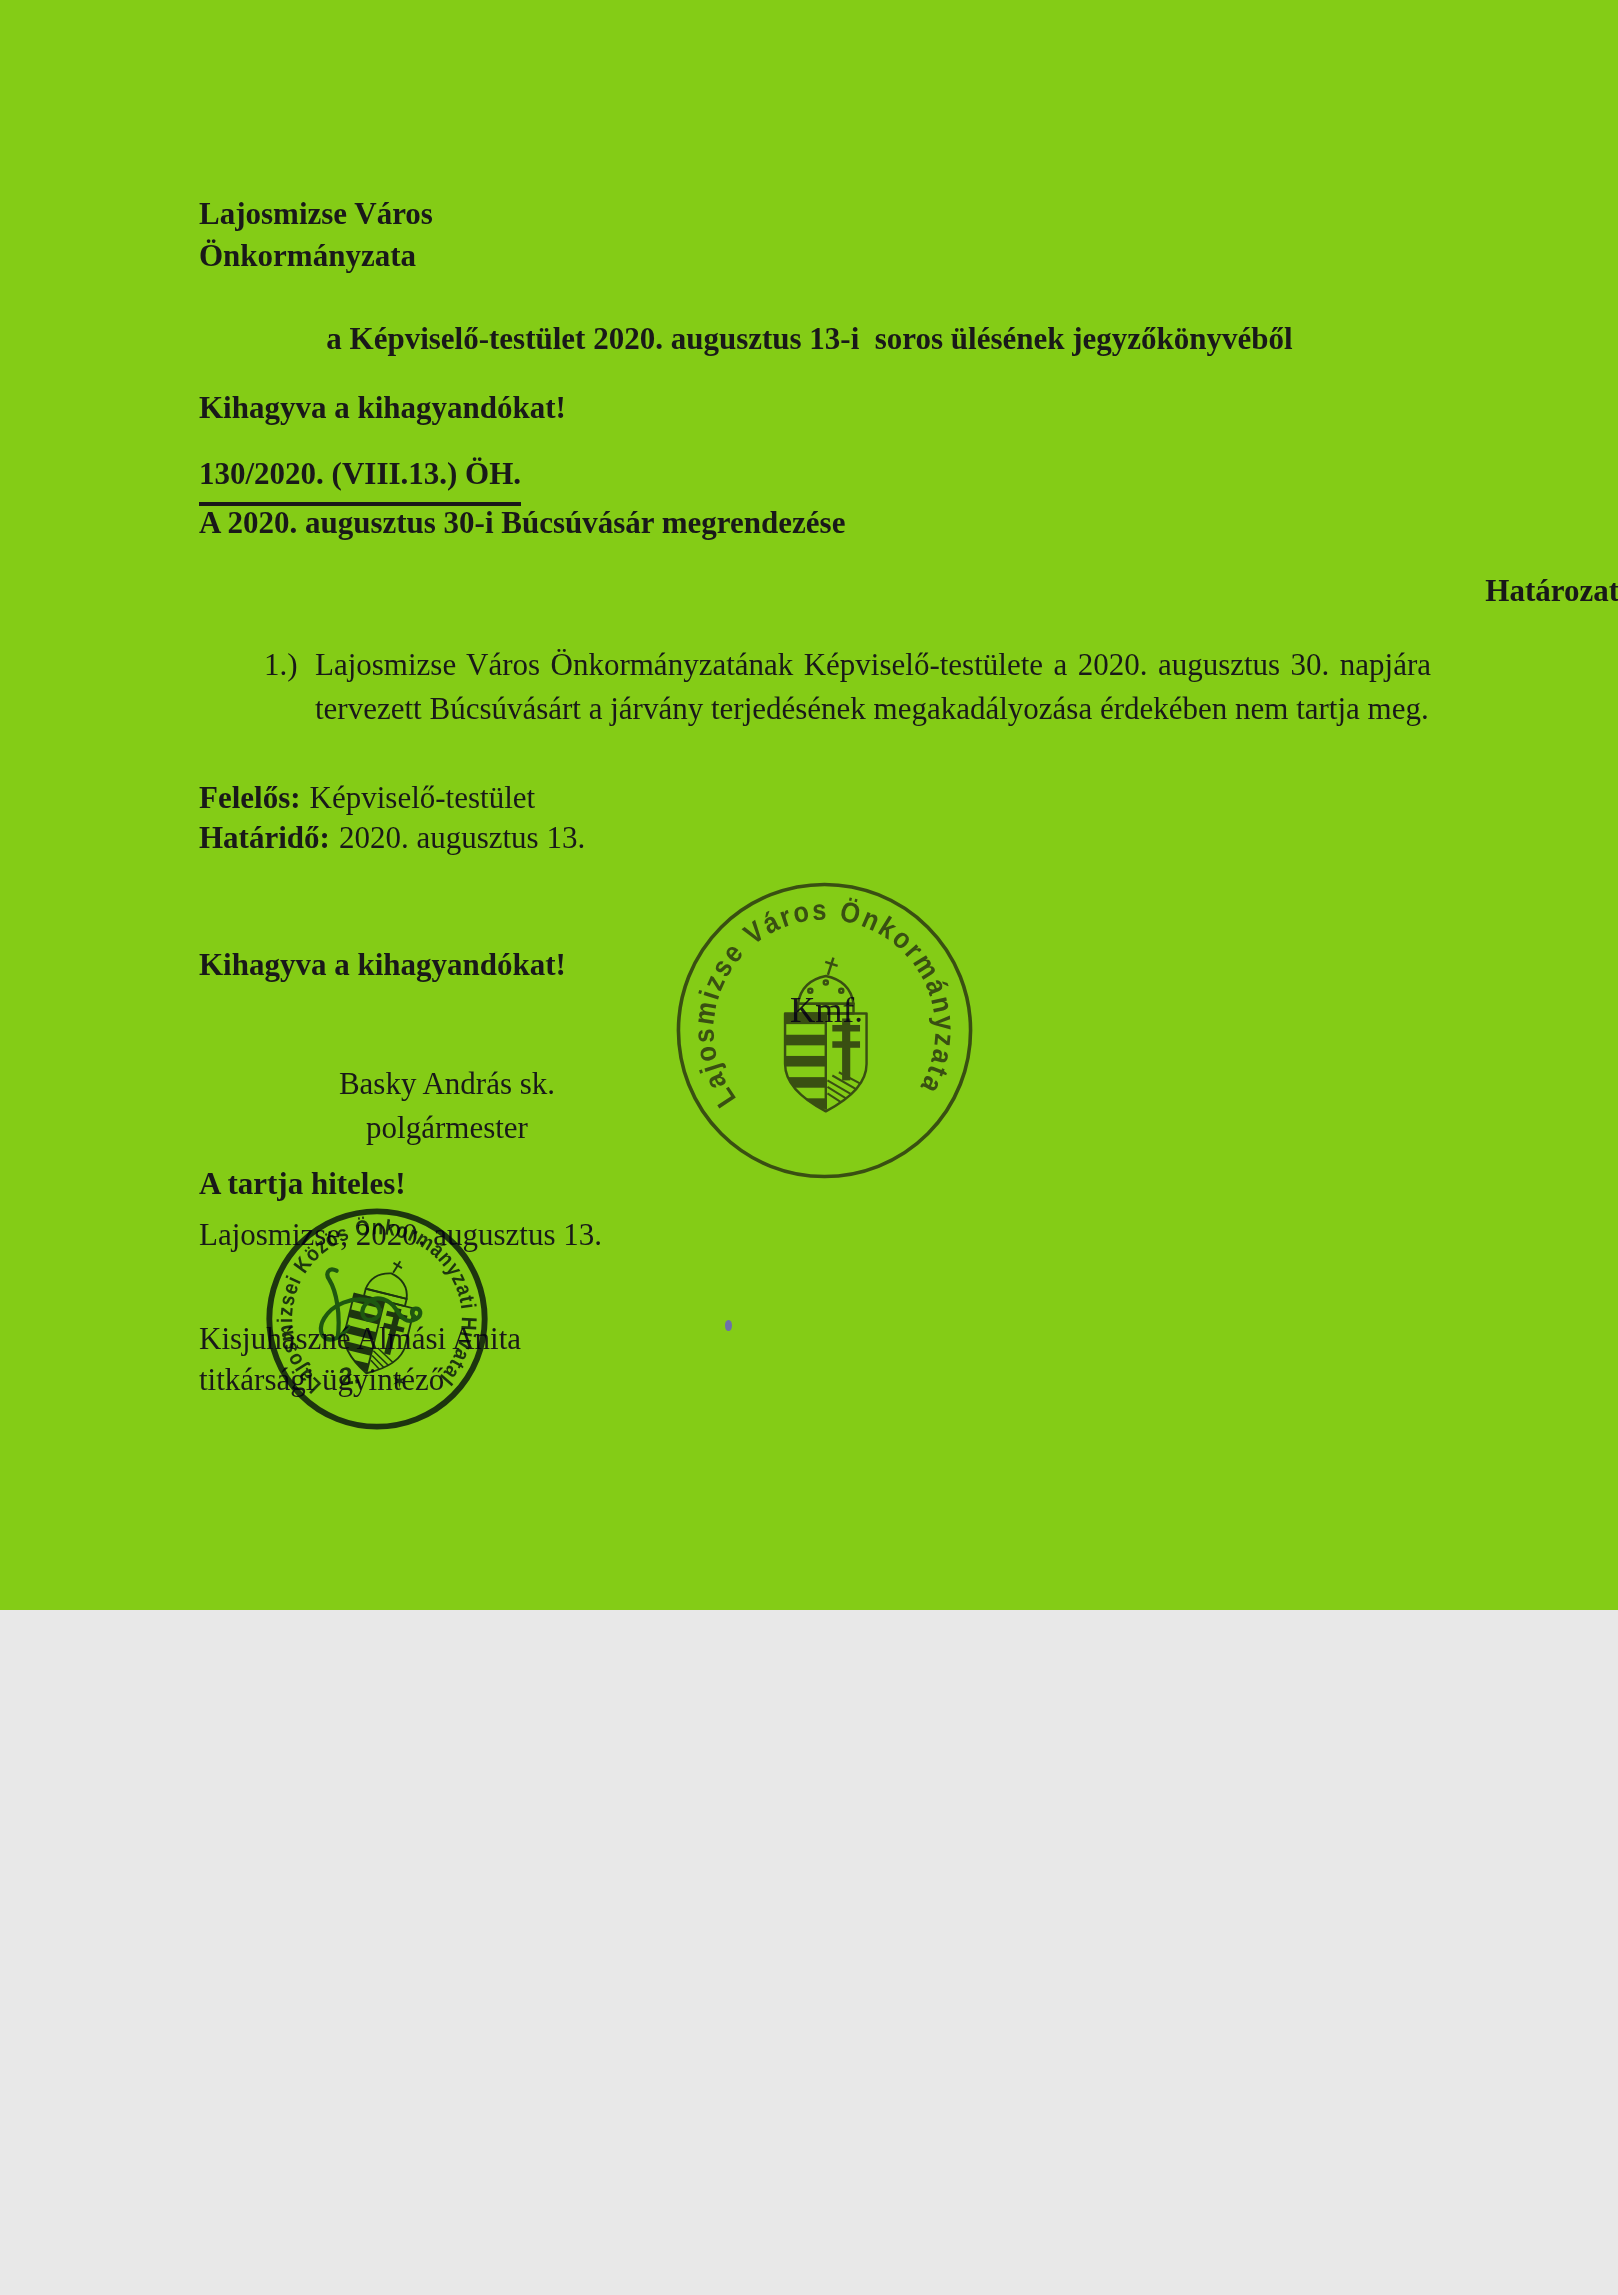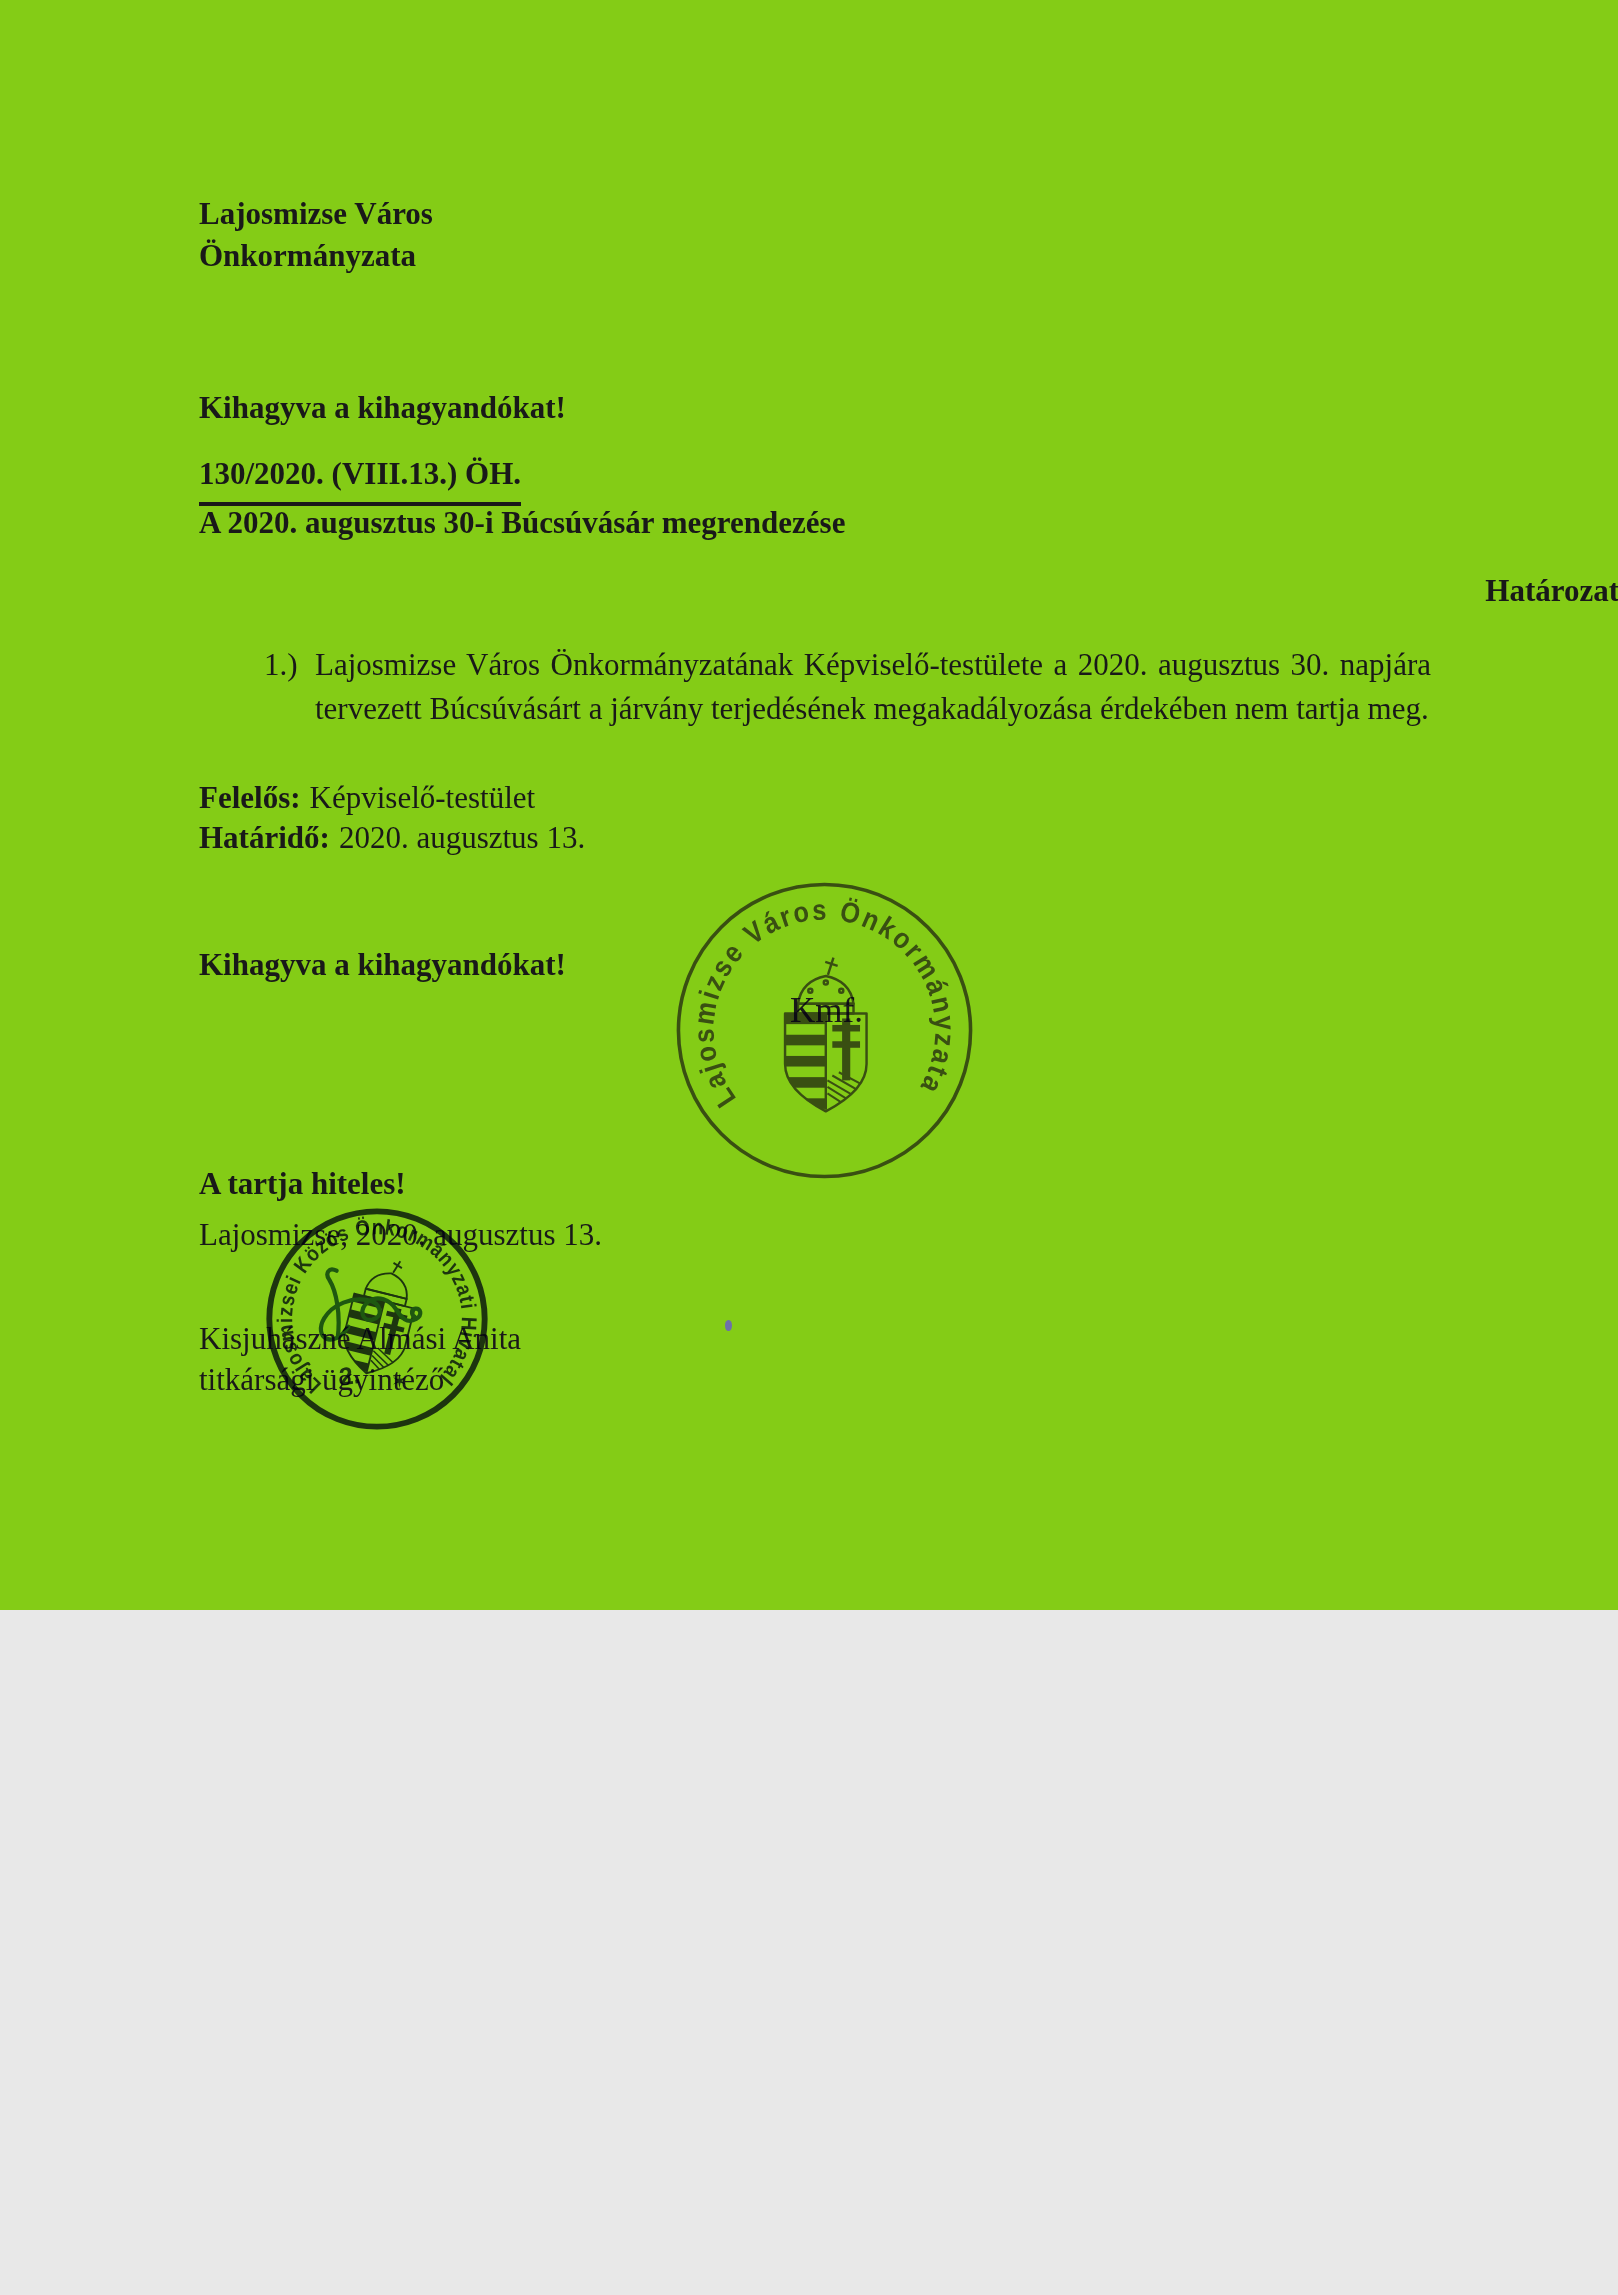--- a/index.html
+++ b/index.html
@@ -48,20 +48,21 @@
 </head>
 <body>
 
 <div class="page">
 
   <div class="abs org-block">
     <div>Lajosmizse Város</div>
     <div>Önkormányzata</div>
   </div>
 
+  <div class="abs doc-subtitle">a Képviselő-testület 2020. augusztus 13-i  soros ülésének jegyzőkönyvéből</div>
 
   <div class="abs omission1">Kihagyva a kihagyandókat!</div>
 
   <div class="abs res-num">
     <span class="ul">130/2020. (VIII.13.) ÖH.</span>
   </div>
   <div class="abs res-title">A 2020. augusztus 30-i Búcsúvásár megrendezése</div>
 
   <div class="abs decision-heading">Határozat</div>
 
@@ -74,20 +75,24 @@
     <span class="b label">Felelős:</span><span>Képviselő-testület</span>
   </div>
   <div class="abs kv-line dead-line">
     <span class="b label">Határidő:</span><span>2020. augusztus 13.</span>
   </div>
 
   <div class="abs omission2">Kihagyva a kihagyandókat!</div>
 
   <div class="abs kmf">Kmf.</div>
 
+  <div class="abs sig-col sig-left">
+    <div>Basky András sk.</div>
+    <div>polgármester</div>
+  </div>
 
   <div class="abs attest">A tartja hiteles!</div>
   <div class="abs date-line">Lajosmizse, 2020. augusztus 13.</div>
   <div class="abs clerk-name">Kisjuhászné Almási Anita</div>
   <div class="abs clerk-title">titkársági ügyintéző</div>
 
   <svg class="stamp stamp1" width="313" height="313" viewBox="-240 -240 480 480" color="#5a4dbe">
     <defs>
       <path id="arc1" d="M -134 104.7 A 170 170 0 1 1 134 104.7" fill="none"></path>
       <clipPath id="coaClip1">

